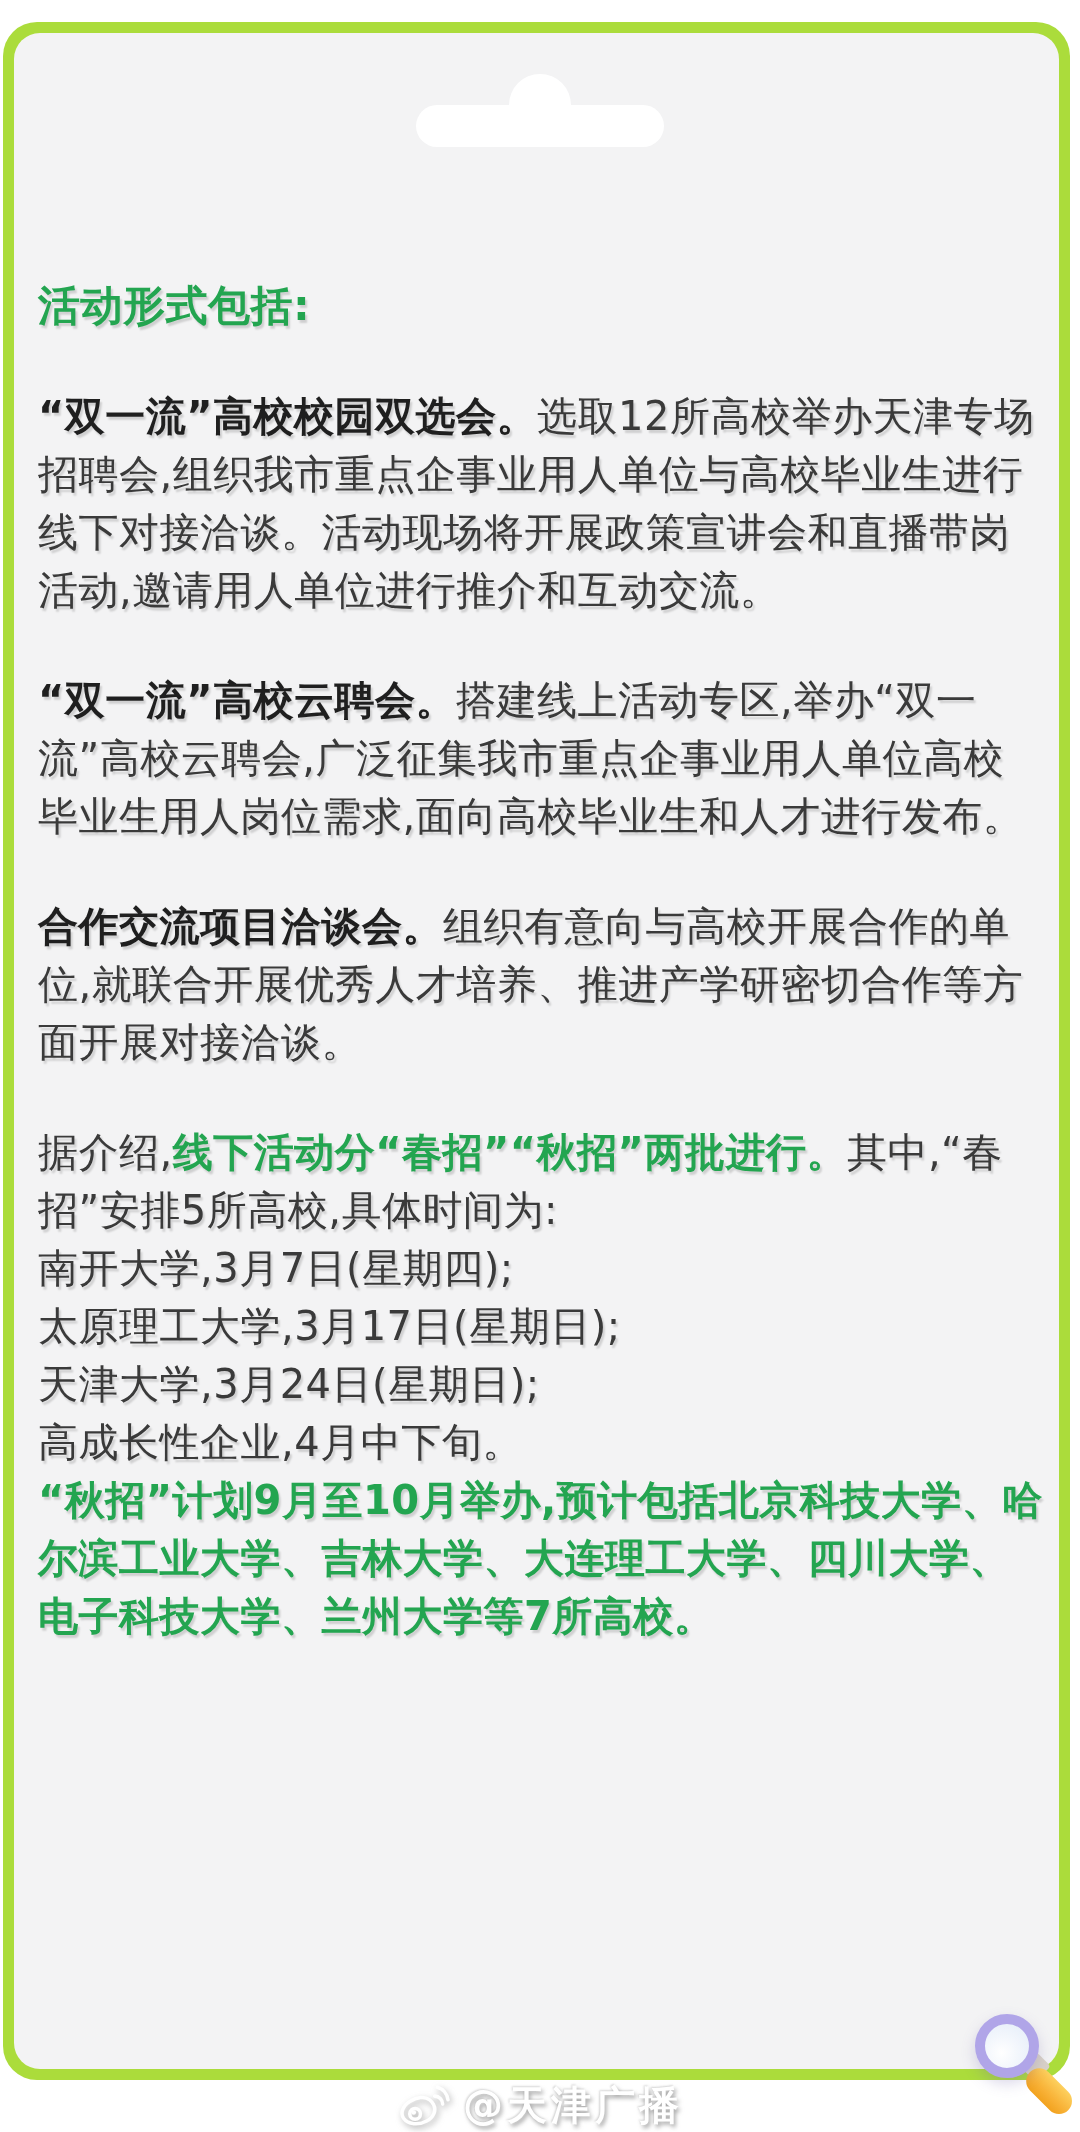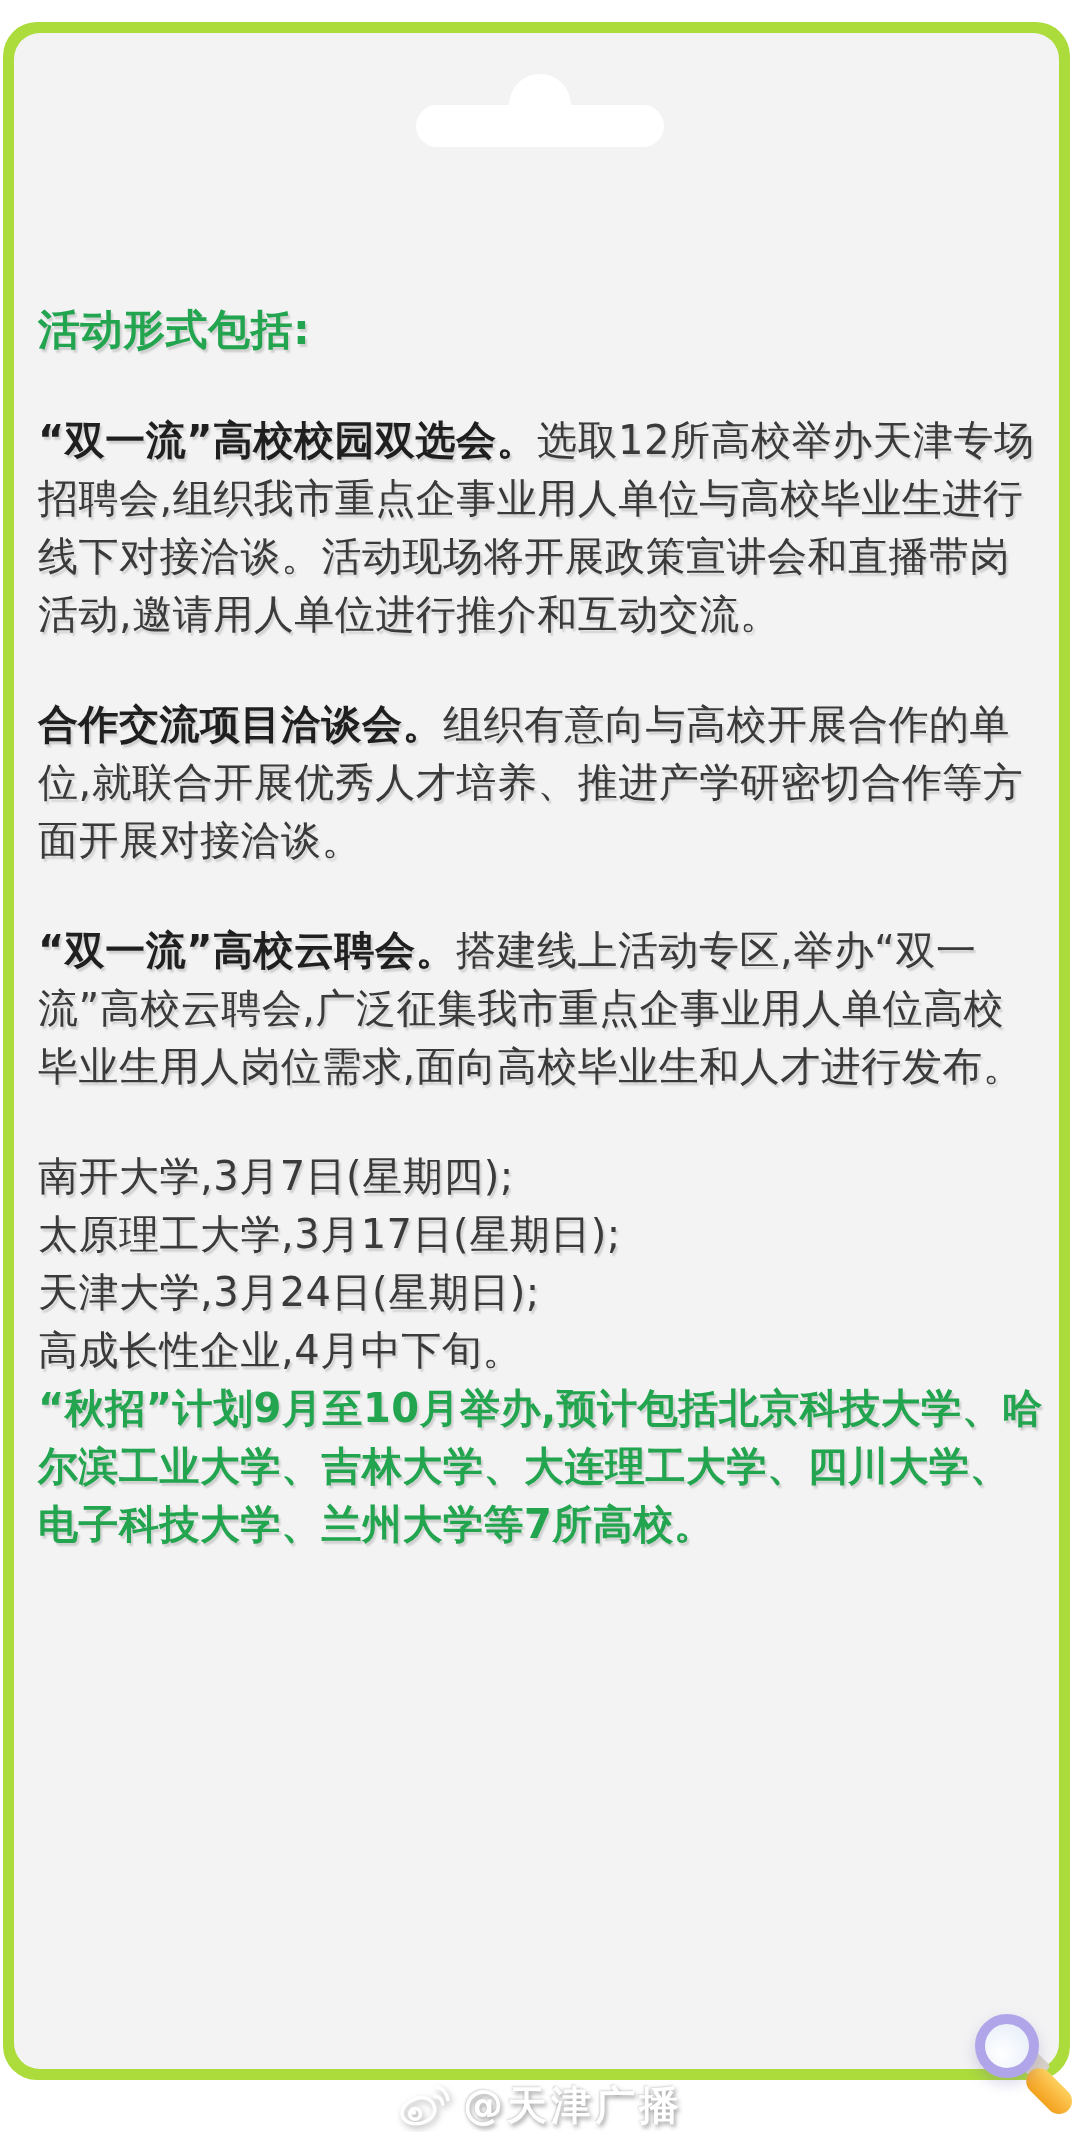--- a/index.html
+++ b/index.html
@@ -43,21 +43,20 @@
   }
   
   .content {
     position: absolute;
     left: 24px; right: 16px; top: 244px;
     font-size: 40px;
     line-height: 58px;
     color: #3a3a3a;
     text-shadow: 2px 3px 2px rgba(0,0,0,0.15);
     letter-spacing: 0.5px;
-    margin-top: 24px;
   }
   .heading {
     font-weight: bold;
     font-size: 42px;
     color: #23a550;
     margin: 0 0 52px 0;
   }
   .para { margin: 0 0 52px 0; }
   .para:last-child { margin-bottom: 0; }
   .lead { font-weight: bold; color: #1f1f1f; }
@@ -117,25 +116,26 @@
 
       <div class="cloud-bump"></div>
       <div class="cloud-pill"></div>
 
       <div class="content">
 
         <p class="heading">活动形式包括:</p>
 
         <p class="para"><span class="lead">“双一流”高校校园双选会。</span><span>选取12所高校举办天津专场招聘会,组织我市重点企事业用人单位与高校毕业生进行线下对接洽谈。活动现场将开展政策宣讲会和直播带岗活动,邀请用人单位进行推介和互动交流。</span></p>
 
+        <p class="para"><span class="lead">“双一流”高校云聘会。</span><span>搭建线上活动专区,举办“双一流”高校云聘会,广泛征集我市重点企事业用人单位高校毕业生用人岗位需求,面向高校毕业生和人才进行发布。</span></p>
+
         <p class="para"><span class="lead">合作交流项目洽谈会。</span><span>组织有意向与高校开展合作的单位,就联合开展优秀人才培养、推进产学研密切合作等方面开展对接洽谈。</span></p>
 
-        <p class="para"><span class="lead">“双一流”高校云聘会。</span><span>搭建线上活动专区,举办“双一流”高校云聘会,广泛征集我市重点企事业用人单位高校毕业生用人岗位需求,面向高校毕业生和人才进行发布。</span></p>
-
         <div class="para">
+          <div><span>据介绍,</span><span class="hl">线下活动分“春招”“秋招”两批进行。</span><span>其中,“春招”安排5所高校,具体时间为:</span></div>
           <div class="sched-line">南开大学,3月7日(星期四);</div>
           <div class="sched-line">太原理工大学,3月17日(星期日);</div>
           <div class="sched-line">天津大学,3月24日(星期日);</div>
           <div class="sched-line">高成长性企业,4月中下旬。</div>
           <div class="hl">“秋招”计划9月至10月举办,预计包括北京科技大学、哈尔滨工业大学、吉林大学、大连理工大学、四川大学、电子科技大学、兰州大学等7所高校。</div>
         </div>
 
 
       </div>
     </div>

